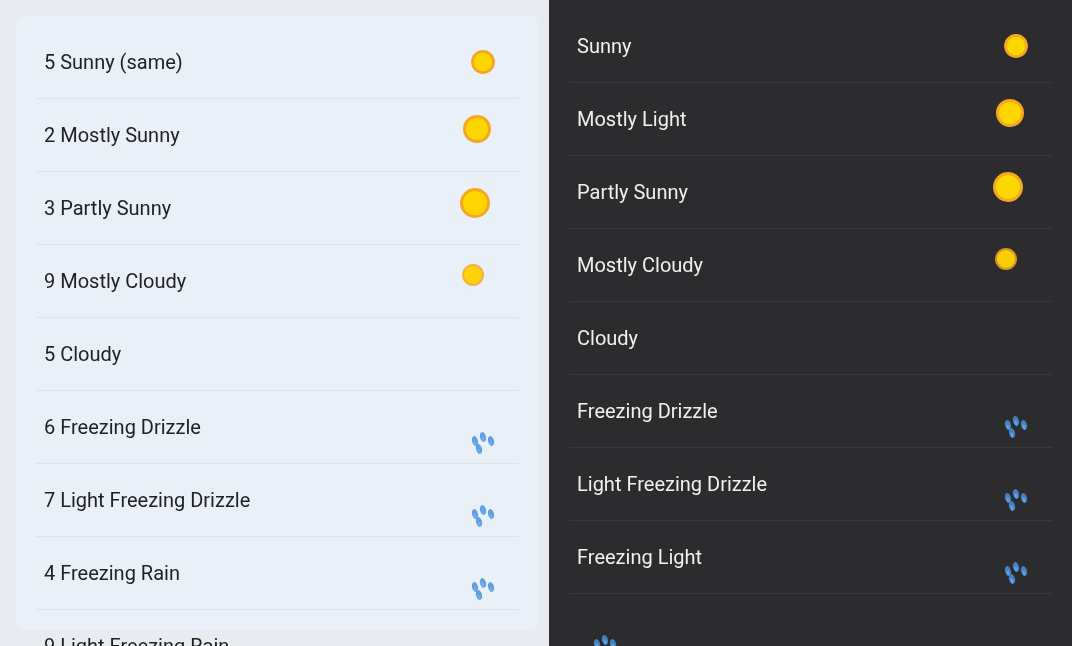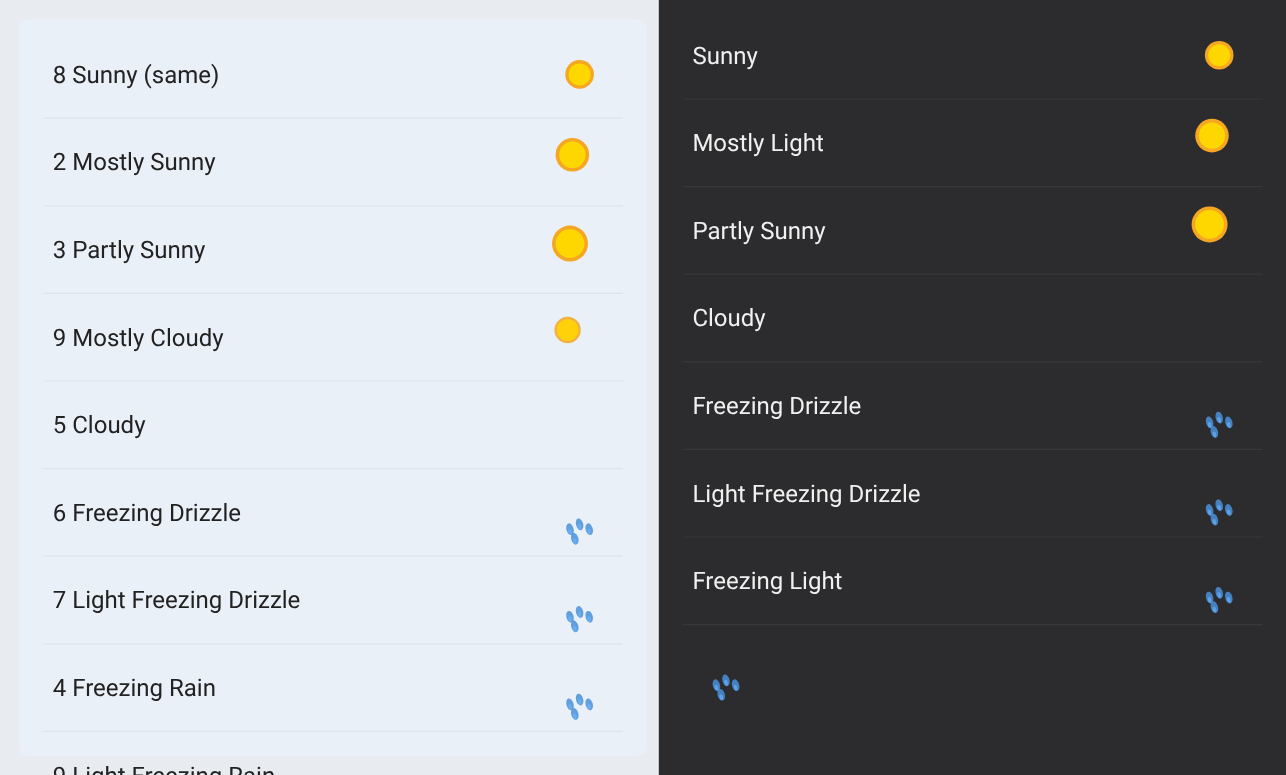--- a/index.html
+++ b/index.html
@@ -70,21 +70,21 @@
       align-items: center;
       justify-content: center;
       flex-shrink: 0;
     }
   </style>
 </head>
 <body>
 
 <div class="panel panel-light">
 <div class="weather-item">
-      <span class="weather-label">8 Sunny (same)</span>
+      <span class="weather-label">5 Sunny (same)</span>
       <div class="icon-container">
         <svg width="44" height="44" viewBox="0 0 48 48" xmlns="http://www.w3.org/2000/svg">
     <circle cx="24" cy="24" r="16" fill="url(#sunGrad)"></circle>
     <circle cx="24" cy="24" r="13" fill="#F5A623"></circle>
     <circle cx="24" cy="24" r="10" fill="#FFD700"></circle>
   </svg>
       </div>
     </div>
     <div class="weather-item">
       <span class="weather-label">2 Mostly Sunny</span>
@@ -245,20 +245,33 @@
     <circle cx="20" cy="20" r="15" fill="#F5A623"></circle>
     <circle cx="20" cy="20" r="12" fill="#FFD700"></circle>
     <ellipse cx="32" cy="38" rx="18" ry="10" fill="url(#cloudGradDark)"></ellipse>
     <ellipse cx="25" cy="34" rx="13" ry="9" fill="url(#cloudGradDark)"></ellipse>
     <ellipse cx="37" cy="32" rx="14" ry="9" fill="url(#cloudGradDark)"></ellipse>
     <ellipse cx="31" cy="28" rx="11" ry="8" fill="url(#cloudGradDark)"></ellipse>
   </svg>
       </div>
     </div>
     <div class="weather-item">
+      <span class="weather-label">Mostly Cloudy</span>
+      <div class="icon-container">
+        <svg width="56" height="48" viewBox="0 0 56 48" xmlns="http://www.w3.org/2000/svg">
+    <circle cx="18" cy="18" r="11" fill="#F5A623" opacity="0.85"></circle>
+    <circle cx="18" cy="18" r="9" fill="#FFD700" opacity="0.85"></circle>
+    <ellipse cx="30" cy="36" rx="20" ry="10" fill="url(#cloudGradDark)"></ellipse>
+    <ellipse cx="23" cy="31" rx="13" ry="9" fill="url(#cloudGradDark)"></ellipse>
+    <ellipse cx="35" cy="29" rx="15" ry="9" fill="url(#cloudGradDark)"></ellipse>
+    <ellipse cx="29" cy="24" rx="11" ry="8" fill="url(#cloudGradDark)"></ellipse>
+  </svg>
+      </div>
+    </div>
+    <div class="weather-item">
       <span class="weather-label">Cloudy</span>
       <div class="icon-container">
         <svg width="52" height="40" viewBox="0 0 52 40" xmlns="http://www.w3.org/2000/svg">
     <ellipse cx="26" cy="28" rx="20" ry="10" fill="url(#cloudGradDark)"></ellipse>
     <ellipse cx="20" cy="24" rx="12" ry="9" fill="url(#cloudGradDark)"></ellipse>
     <ellipse cx="32" cy="22" rx="13" ry="9" fill="url(#cloudGradDark)"></ellipse>
     <ellipse cx="26" cy="18" rx="10" ry="8" fill="url(#cloudGradDark)"></ellipse>
   </svg>
       </div>
     </div>

